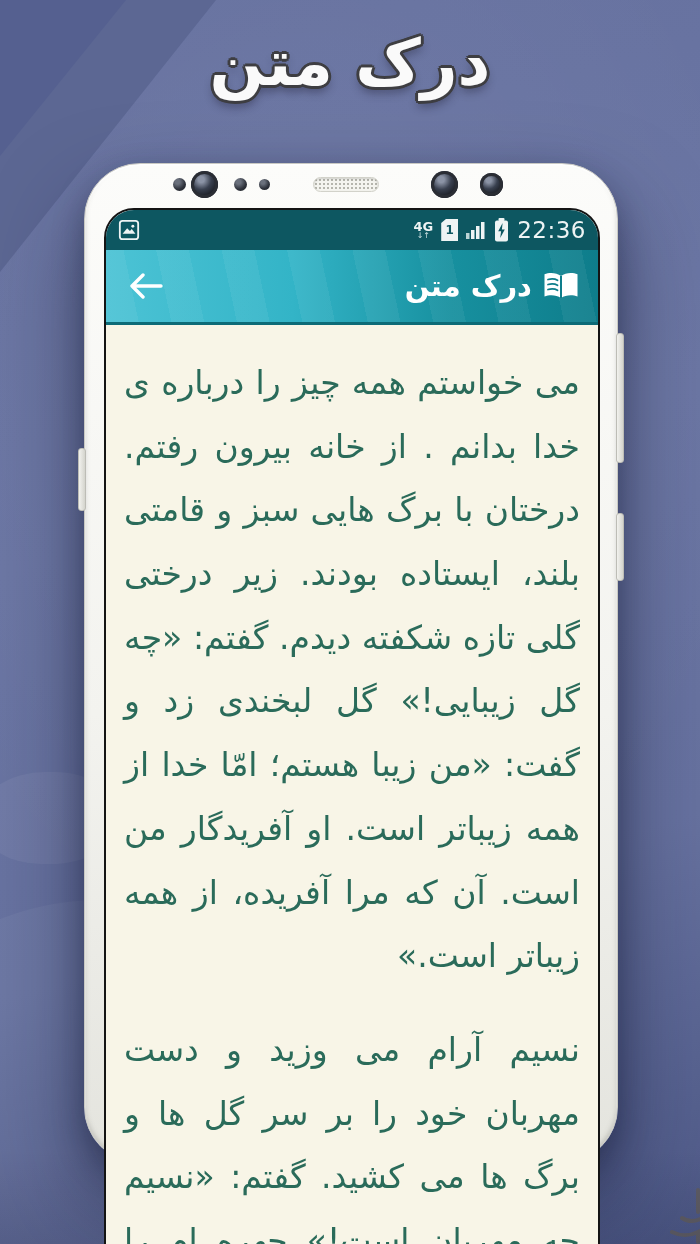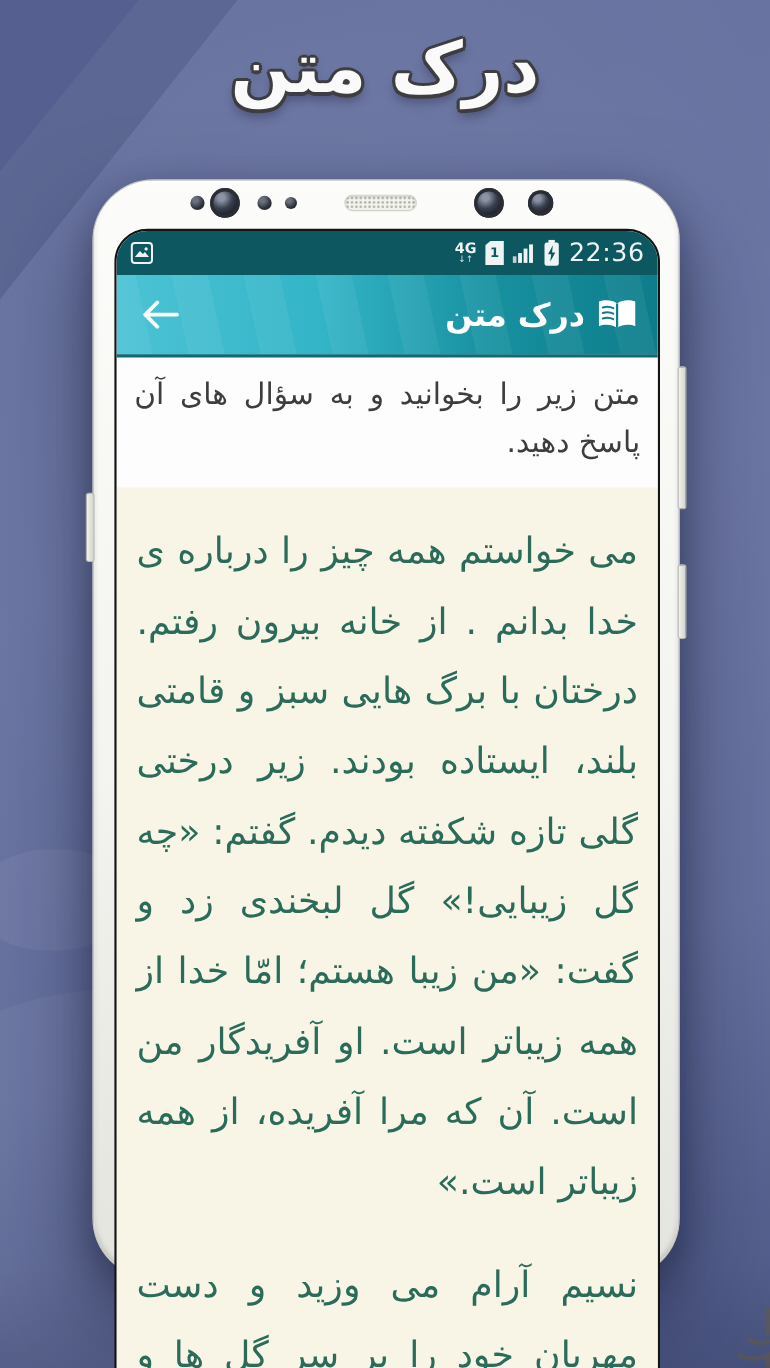--- a/index.html
+++ b/index.html
@@ -253,23 +253,20 @@
             <path d="M19 5 C14.5 1.5 7.5 1.2 2.5 3.2 L2.5 25.5 C7.5 23.5 14.5 23.8 19 27 C23.5 23.8 30.5 23.5 35.5 25.5 L35.5 3.2 C30.5 1.2 23.5 1.5 19 5 Z" fill="#ffffff"></path>
             <path d="M19 5 L19 27" stroke="#0e7d8b" stroke-width="2"></path>
             <path d="M6 8.5 C9.5 7.5 13 7.8 15.5 9.2 M6 13.5 C9.5 12.5 13 12.8 15.5 14.2 M6 18.5 C9.5 17.5 13 17.8 15.5 19.2" fill="none" stroke="#0e7d8b" stroke-width="1.8" stroke-linecap="round"></path>
           </svg>
         </span>
         <span class="appbar-title">درک متن</span>
       </div>
     </div>
 
     <div class="content">
-      <div class="instruction-wrap">
-        <p class="instruction">متن زیر را بخوانید و به سؤال های آن پاسخ دهید.</p>
-      </div>
       <div class="story-box">
         <p>می خواستم همه چیز را درباره ی خدا بدانم . از خانه بیرون رفتم. درختان با برگ هایی سبز و قامتی بلند، ایستاده بودند. زیر درختی گلی تازه شکفته دیدم. گفتم: «چه گل زیبایی!» گل لبخندی زد و گفت: «من زیبا هستم؛ امّا خدا از همه زیباتر است. او آفریدگار من است. آن که مرا آفریده، از همه زیباتر است.»</p>
         <p>نسیم آرام می وزید و دست مهربان خود را بر سر گل ها و برگ ها می کشید. گفتم: «نسیم چه مهربان است!» چهره ام را نوازش کرد و گفت: «من مهربانم؛ امّا خدا از همه مهربان تر است. او آفریدگار من است. آن که مرا آفریده، از همه مهربان تر است.»</p>
 
       </div>
     </div>
 
   </div>
 </div>
 

